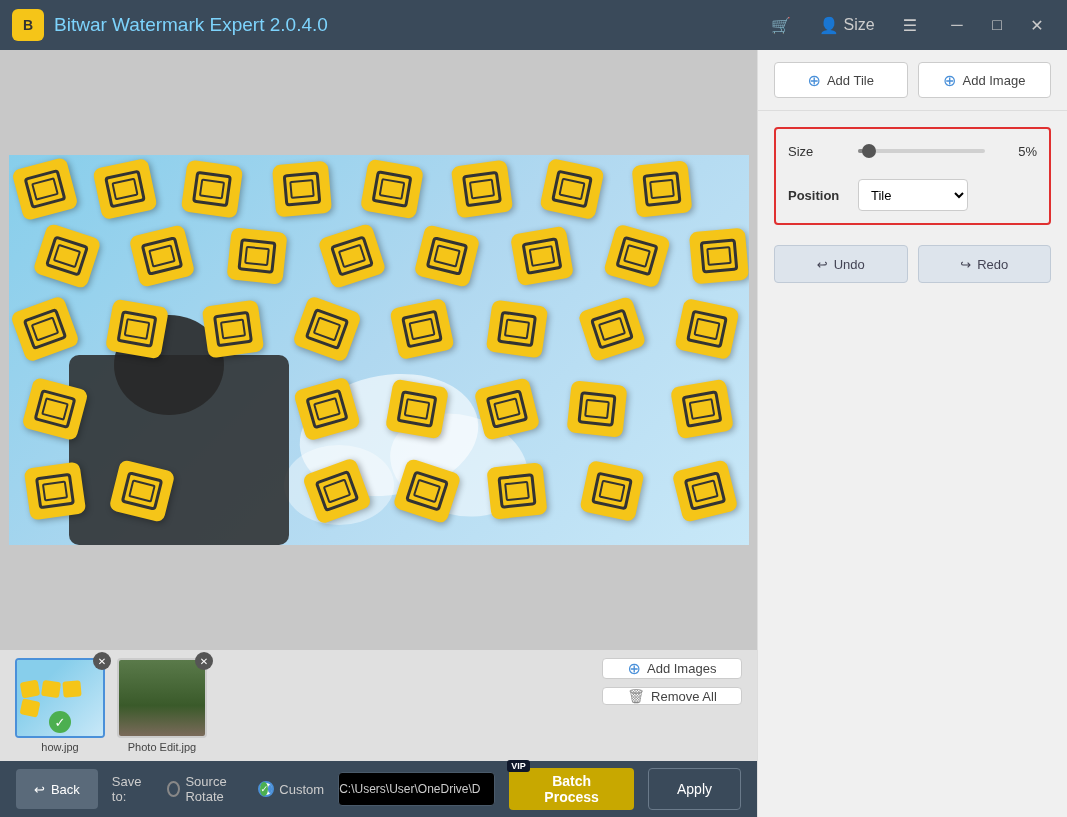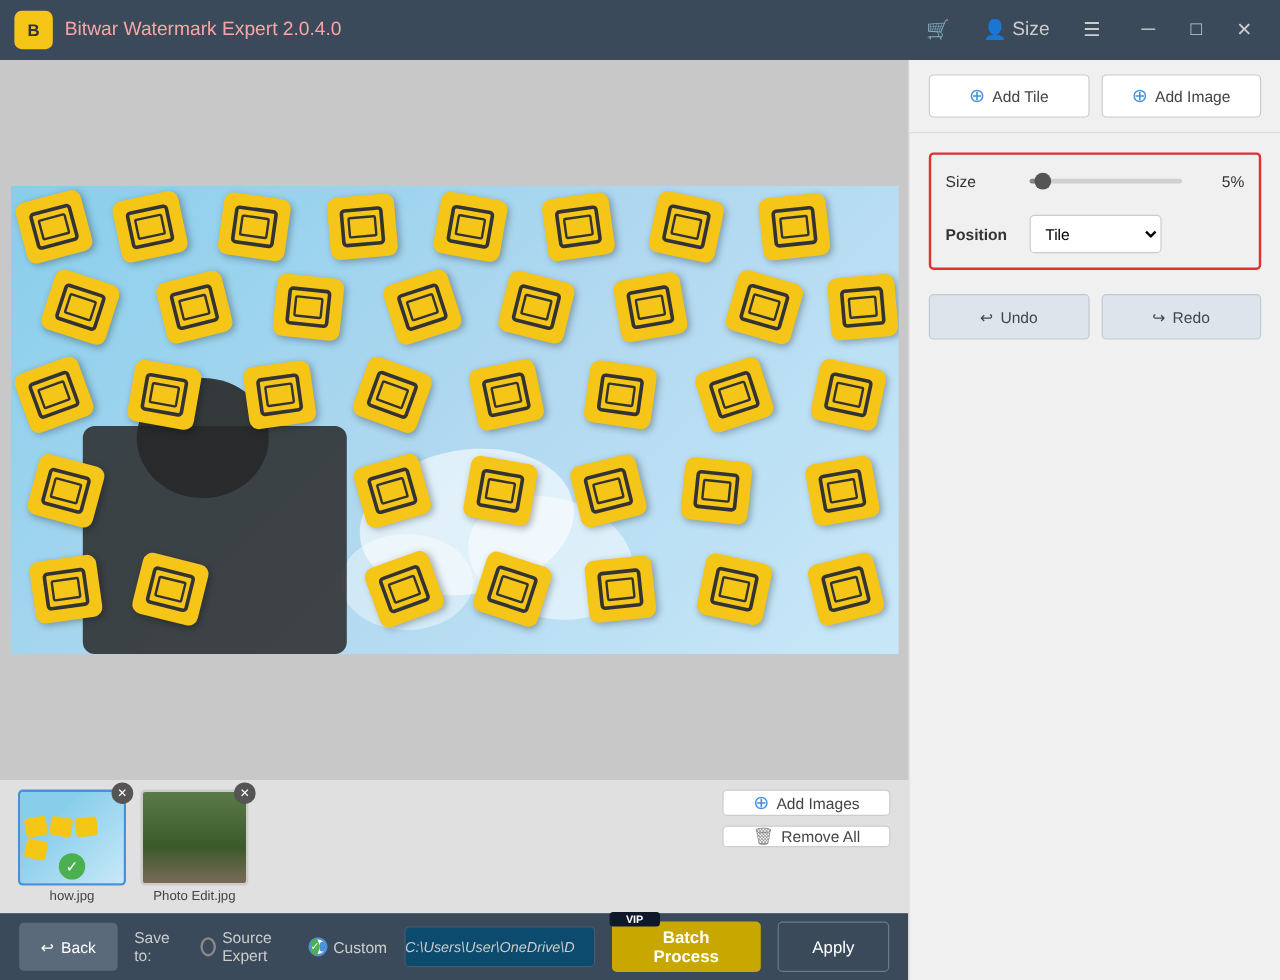--- a/index.html
+++ b/index.html
@@ -17,24 +17,24 @@
     }
     .titlebar-logo {
       width: 32px; height: 32px;
       background: #f5c518;
       border-radius: 6px;
       display: flex; align-items: center; justify-content: center;
       margin-right: 10px;
       font-size: 18px;
     }
     .titlebar-title {
-      font-size: 16px;
+      font-size: 19px;
       font-weight: 400;
       flex: 1;
-      color: #fca5a5;
+      color: #7dd3fc;
     }
     .titlebar-actions {
       display: flex;
       align-items: center;
       gap: 16px;
     }
     .titlebar-btn {
       background: none;
       border: none;
       color: #ccc;
@@ -397,27 +397,26 @@
     }
 
     .radio-label {
       color: #ccc;
       font-size: 13px;
     }
 
     .path-input {
       width: 180px;
       height: 34px;
-      background: #0c4a6e;
+      background: #000000;
       border: 1px solid #4a5a6a;
       border-radius: 4px;
       color: #ccc;
       padding: 0 0;
       font-size: 12px;
-      font-style: italic;
     }
 
     .batch-btn {
       background: #c8a800;
       border: none;
       color: white;
       height: 42px;
       padding: 0 20px;
       border-radius: 4px;
       cursor: pointer;
@@ -430,21 +429,21 @@
       position: relative;
     }
 
     .vip-badge {
       position: absolute;
       top: -8px; left: -2px;
       background: #0f172a;
       color: white;
       font-size: 9px;
       font-weight: bold;
-      padding: 1px 14px;
+      padding: 1px 4px;
       border-radius: 3px;
     }
 
     .apply-btn {
       background: #3a4a5a;
       border: 1px solid #6a7a8a;
       color: white;
       height: 42px;
       padding: 0 28px;
       border-radius: 4px;
@@ -676,21 +675,21 @@
       <button class="back-btn">
         <span>↩</span>
         <span>Back</span>
       </button>
 
       <span class="save-to-label">Save to:</span>
 
       <div class="radio-group">
         <div class="radio-item">
           <div class="radio-circle"></div>
-          <span class="radio-label">Source Expert</span>
+          <span class="radio-label">Source Rotate</span>
         </div>
         <div class="radio-item">
           <div class="radio-circle checked">
             <div class="check-icon" style="width:14px;height:14px;font-size:9px;background:#4caf50;">✓</div>
           </div>
           <span class="radio-label">Custom</span>
         </div>
       </div>
 
       <input class="path-input" type="text" value="C:\Users\User\OneDrive\D" style="">

